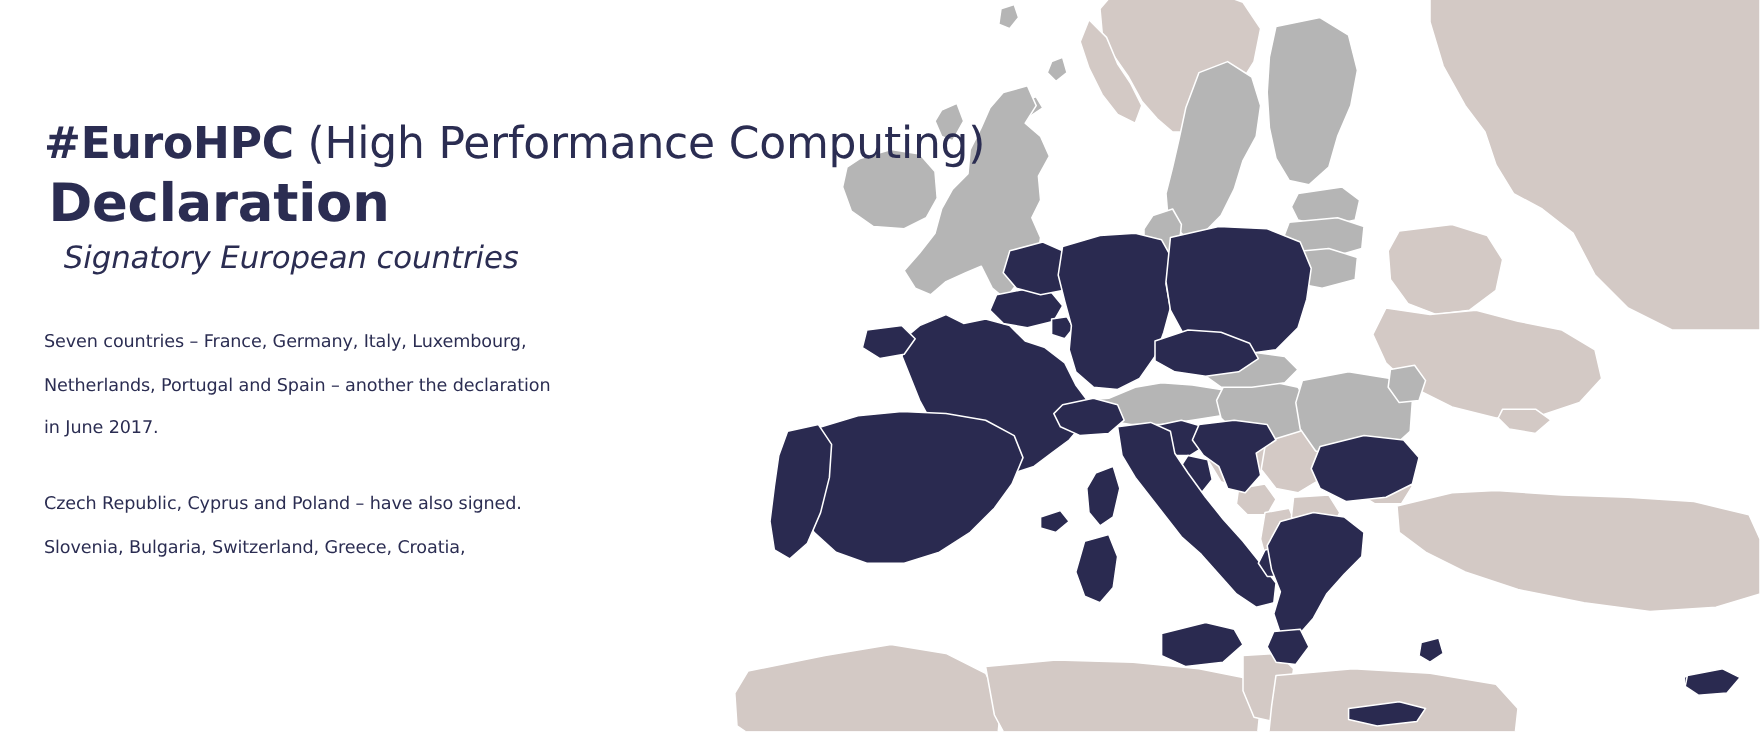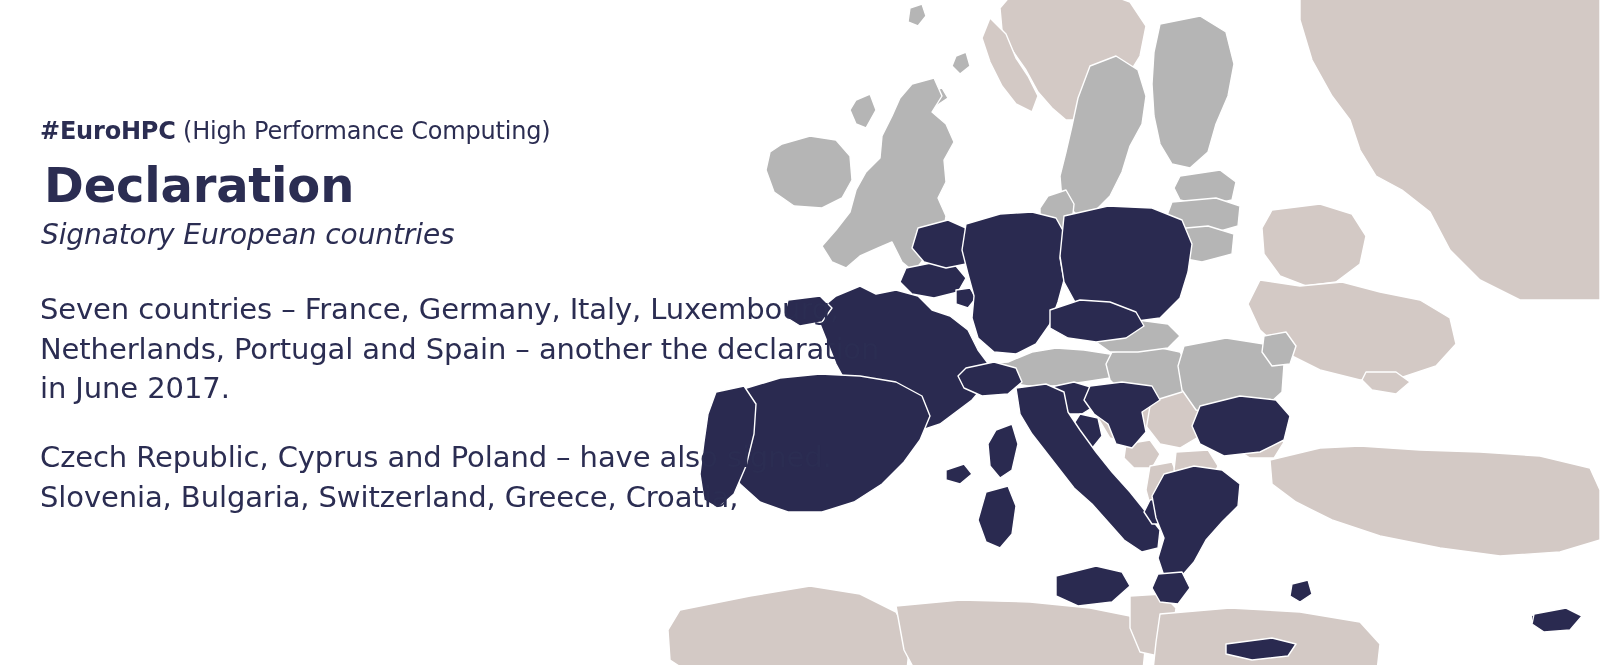--- a/index.html
+++ b/index.html
@@ -37,21 +37,21 @@
     width: 820px;
     height: 665px;
     padding: 0;
   }
   .headline {
     position: absolute;
     left: 40px;
     top: 104px;
     width: 800px;
     color: #2b2d52;
-    font-size: 24px;
+    font-size: 40px;
     line-height: 54px;
     letter-spacing: -0.2px;
     white-space: nowrap;
   }
   .headline .hl-bold {
     font-weight: bold;
   }
   .headline .hl-reg {
     font-weight: normal;
   }
@@ -60,34 +60,34 @@
     left: 44px;
     top: 158px;
     color: #2b2d52;
     font-size: 48px;
     line-height: 54px;
     font-weight: bold;
     letter-spacing: -0.2px;
   }
   .subtitle {
     position: absolute;
-    left: 41px;
+    left: 58px;
     top: 216px;
     color: #2b2d52;
     font-size: 28px;
     line-height: 38px;
     font-style: italic;
     font-weight: normal;
     letter-spacing: -0.1px;
   }
   .para {
     position: absolute;
     left: 40px;
     color: #2b2d52;
-    font-size: 29px;
+    font-size: 16px;
     line-height: 39.5px;
     font-weight: normal;
     letter-spacing: -0.1px;
   }
   .para-1 { top: 290px; width: 760px; }
   .para-2 { top: 438px; width: 760px; }
   .para-line { display: block; white-space: nowrap; }
 </style>
 </head>
 <body>

